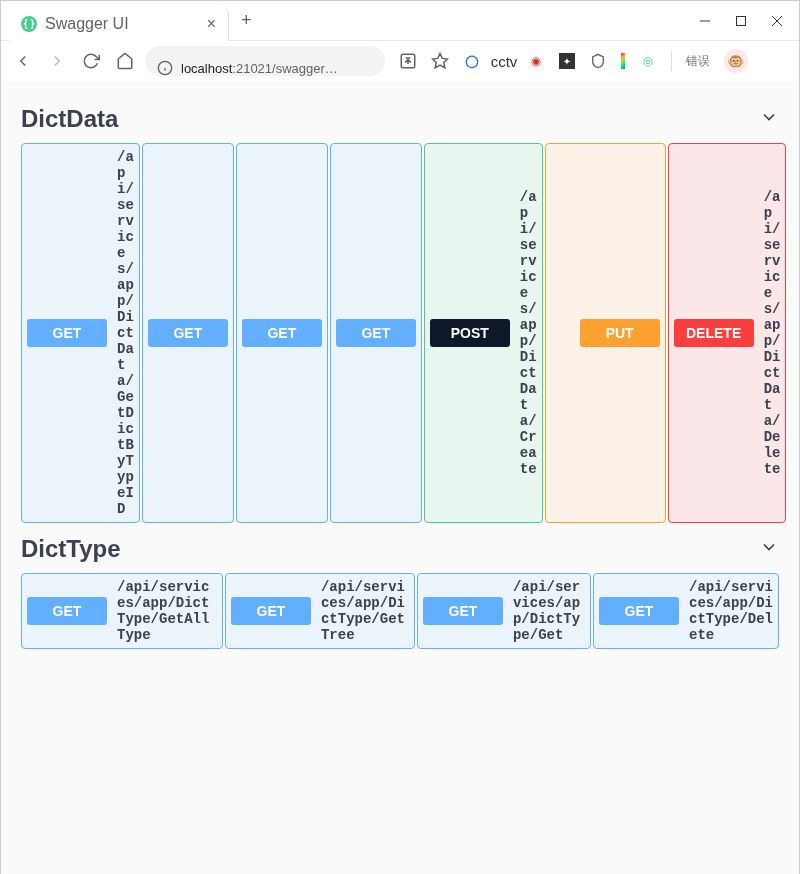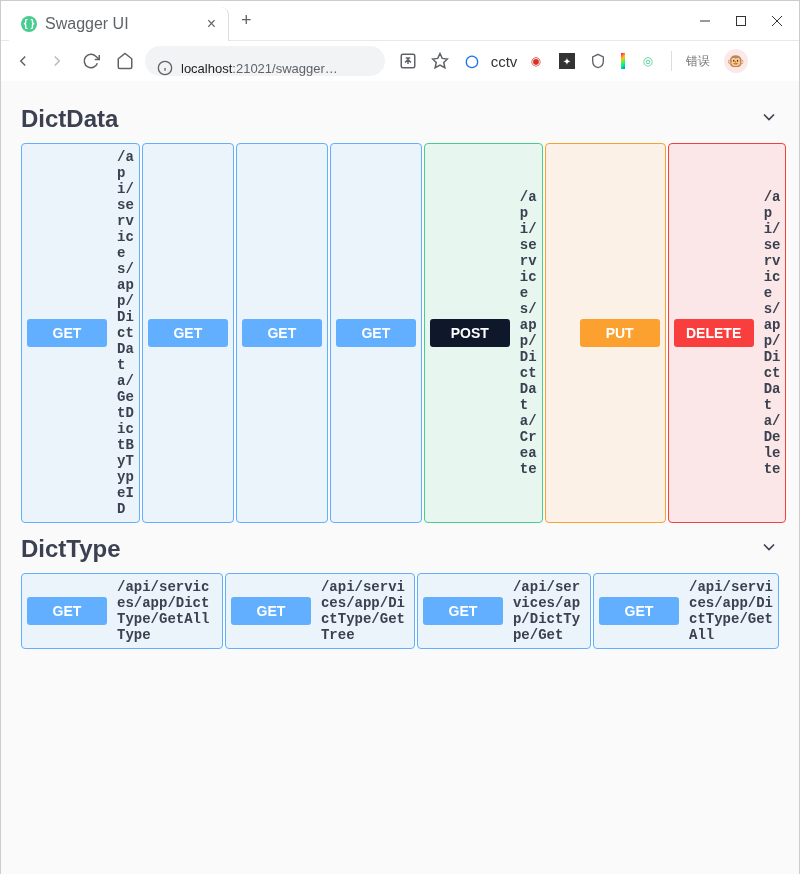--- a/index.html
+++ b/index.html
@@ -190,19 +190,19 @@
           <div class="op op-get">
             <div class="op-method">GET</div>
             <div class="op-path">/api/services/app/DictType/GetTree</div>
           </div>
           <div class="op op-get">
             <div class="op-method">GET</div>
             <div class="op-path">/api/services/app/DictType/Get</div>
           </div>
           <div class="op op-get">
             <div class="op-method">GET</div>
-            <div class="op-path">/api/services/app/DictType/GetAll</div>
+            <div class="op-path">/api/services/app/DictType/Delete</div>
           </div>
         </div>
       </div>
   </div>
 
 </div>
 
 </body></html>

